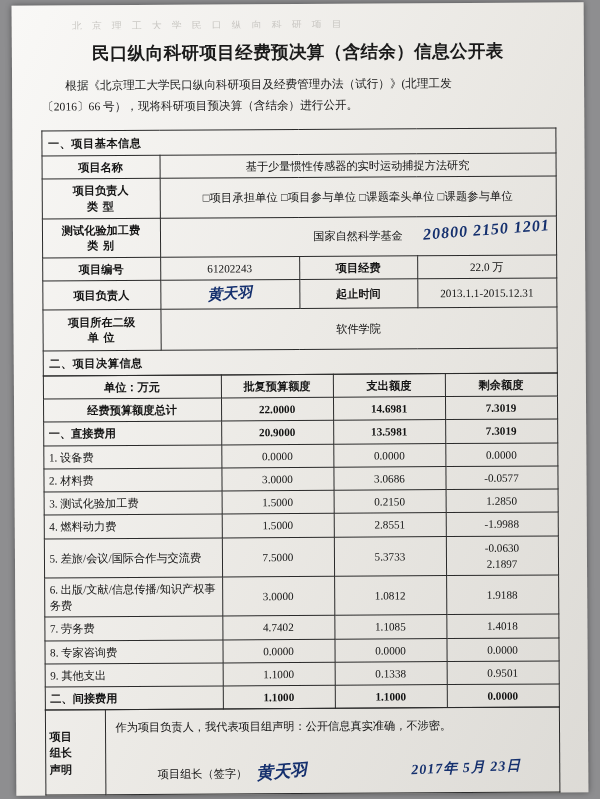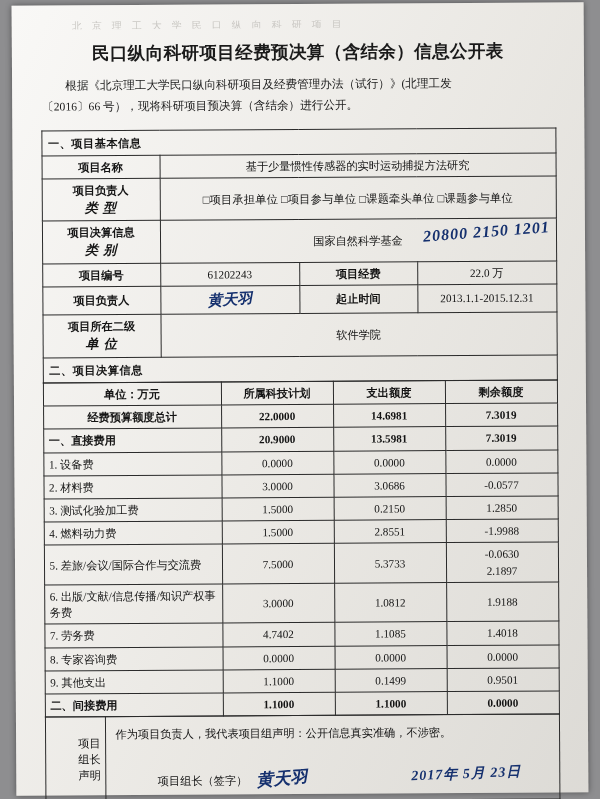--- a/index.html
+++ b/index.html
@@ -84,39 +84,38 @@
     padding: 4px 6px !important;
     letter-spacing: 0.5px;
   }
   .lbl {
     text-align: center;
     font-weight: bold;
     font-size: 11.2px;
   }
   .lbl small {
     display: block;
-    font-size: 13px;
+    font-size: 11px;
     font-weight: bold;
     letter-spacing: 1px;
-    font-style: italic;
   }
   .ctr { text-align: center; }
   .bigctr { text-align: center; font-size: 12px; }
   .checks { font-size: 11px; letter-spacing: 0.2px; }
   .colhead {
     text-align: center;
     font-weight: bold;
     font-size: 11.4px;
   }
   .num { text-align: center; font-size: 11.2px; }
   .itemname { font-size: 11.2px; padding-left: 5px !important; }
   .total-row td { font-weight: bold; }
   .decl-label {
-    text-align: right;
-    font-weight: normal;
+    text-align: left;
+    font-weight: bold;
     font-size: 11.6px;
     line-height: 1.9;
     margin-top: 36px;
   }
   .decl-body {
     font-size: 11.4px;
     line-height: 2.0;
     padding: 6px 10px !important;
     position: relative;
     height: 72px;
@@ -211,21 +210,21 @@
       <tr>
         <td class="lbl">
           <span>项目负责人</span>
           <small>类 型</small>
         </td>
         <td class="checks ctr" colspan="3">□项目承担单位 □项目参与单位 □课题牵头单位 □课题参与单位</td>
       </tr>
 
       <tr>
         <td class="lbl">
-          <span>项目决算信息</span>
+          <span>测试化验加工费</span>
           <small>类 别</small>
         </td>
         <td class="bigctr cell-rel" colspan="3">
           <span>国家自然科学基金</span>
           <span class="hw-num">20800 2150 1201</span>
         </td>
       </tr>
 
       <tr>
         <td class="lbl">项目编号</td>
@@ -260,21 +259,21 @@
     <table class="main" style="margin-top:-1px">
       <colgroup>
         <col style="width:178px">
         <col style="width:112px">
         <col style="width:112px">
         <col style="width:112px">
       </colgroup>
       <tbody>
           <tr>
         <td class="colhead">单位：万元</td>
-        <td class="colhead">所属科技计划</td>
+        <td class="colhead">批复预算额度</td>
         <td class="colhead">支出额度</td>
         <td class="colhead">剩余额度</td>
       </tr>
 
       <tr class="total-row">
         <td class="ctr">经费预算额度总计</td>
         <td class="num">22.0000</td>
         <td class="num">14.6981</td>
         <td class="num">7.3019</td>
       </tr>
@@ -329,21 +328,21 @@
       </tr>
       <tr>
         <td class="itemname">8. 专家咨询费</td>
         <td class="num">0.0000</td>
         <td class="num">0.0000</td>
         <td class="num">0.0000</td>
       </tr>
       <tr>
         <td class="itemname">9. 其他支出</td>
         <td class="num">1.1000</td>
-        <td class="num">0.1499</td>
+        <td class="num">0.1338</td>
         <td class="num">0.9501</td>
       </tr>
       <tr class="total-row">
         <td class="itemname">二、间接费用</td>
         <td class="num">1.1000</td>
         <td class="num">1.1000</td>
         <td class="num">0.0000</td>
       </tr>
     </tbody>
       </table>

